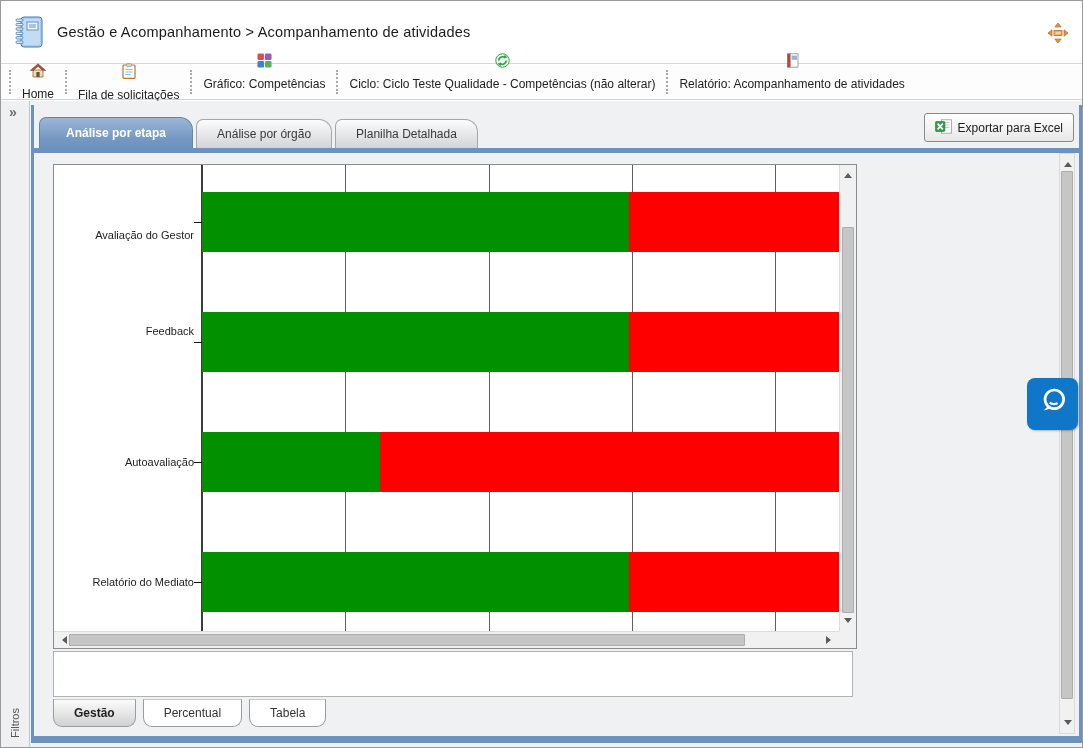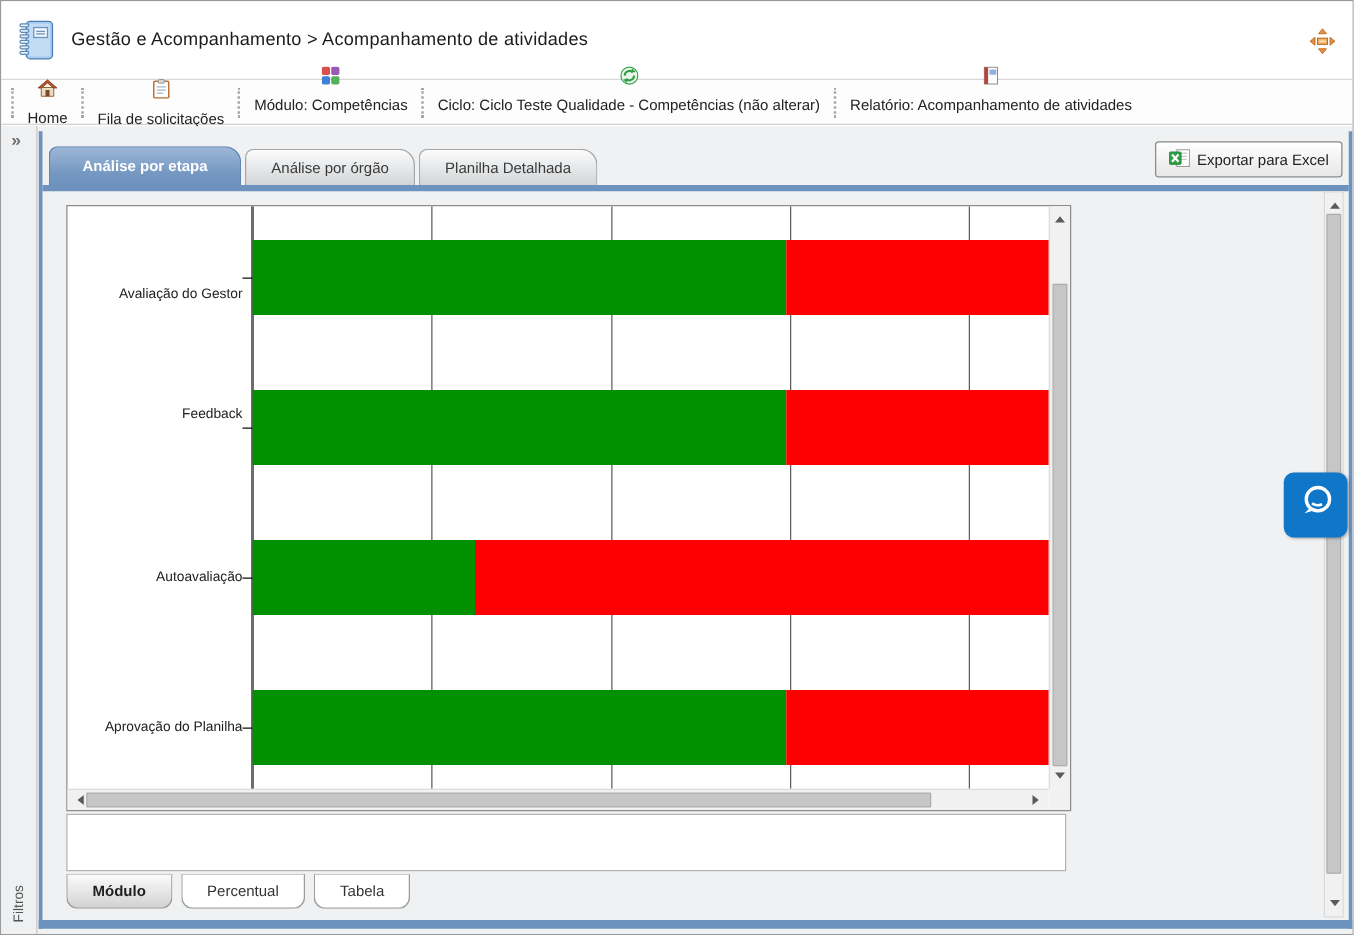--- a/index.html
+++ b/index.html
@@ -132,21 +132,21 @@
     <span class="tb-sep"></span>
     <div class="tb-item">
       <span>
         <svg width="15" height="15" viewBox="0 0 16 16">
           <rect x="0.5" y="0.5" width="7" height="7" rx="1.5" fill="#d94f4f"></rect>
           <rect x="8.5" y="0.5" width="7" height="7" rx="1.5" fill="#9b59b6"></rect>
           <rect x="0.5" y="8.5" width="7" height="7" rx="1.5" fill="#3f7fd6"></rect>
           <rect x="8.5" y="8.5" width="7" height="7" rx="1.5" fill="#58b158"></rect>
         </svg>
       </span>
-      <span>Módulo: Competências</span>
+      <span>Gráfico: Competências</span>
       <span class="caret"></span>
     </div>
     <span class="tb-sep"></span>
     <div class="tb-item">
       <span>
         <svg width="15" height="15" viewBox="0 0 16 16">
           <circle cx="8" cy="8" r="7.2" fill="#eaf6ec" stroke="#2f9e44" stroke-width="1"></circle>
           <path d="M4 8a4 4 0 0 1 6.8-2.8" fill="none" stroke="#2f9e44" stroke-width="1.8"></path>
           <polygon points="10.2,1.8 13.4,4.8 9.4,5.6" fill="#2f9e44"></polygon>
           <path d="M12 8a4 4 0 0 1-6.8 2.8" fill="none" stroke="#2f9e44" stroke-width="1.8"></path>
@@ -226,40 +226,40 @@
                 <div class="seg" style="width: 67%; background: rgb(0, 144, 0);"></div>
                 <div class="seg" style="flex: 1 1 0%; background: rgb(254, 0, 0);"></div>
               </div>
             </div>
         <div class="cat-label" style="top: 40px;">Avaliação do Gestor</div>
             <div class="tick" style="top: 57px;"></div>
             <div class="cat-label" style="top: 136px;">Feedback</div>
             <div class="tick" style="top: 177px;"></div>
             <div class="cat-label" style="top: 267px;">Autoavaliação</div>
             <div class="tick" style="top: 297px;"></div>
-            <div class="cat-label" style="top: 387px;">Aprovação do Planilha</div>
+            <div class="cat-label" style="top: 387px;">Relatório do Mediato</div>
             <div class="tick" style="top: 417px;"></div>
           </div>
         <div class="vscroll">
           <span class="arr arr-up"></span>
           <div class="thumb" style="left:2px;right:2px;top:62px;height:386px;"></div>
           <span class="arr arr-down"></span>
         </div>
         <div class="hscroll">
           <span class="arr arr-left"></span>
           <div class="thumb" style="top:2px;bottom:2px;left:15px;width:676px;"></div>
           <span class="arr arr-right"></span>
         </div>
         <div class="corner"></div>
       </div>
 
       <div class="legend-box"></div>
 
       <div class="btabs">
-        <div class="btab active">Módulo</div>
+        <div class="btab active">Gestão</div>
         <div class="btab">Percentual</div>
         <div class="btab">Tabela</div>
       </div>
 
       <div class="pscroll">
         <span class="arr arr-up"></span>
         <div class="thumb" style="left:1px;right:1px;top:17px;height:528px;"></div>
         <span class="arr arr-down"></span>
       </div>
     </div>

